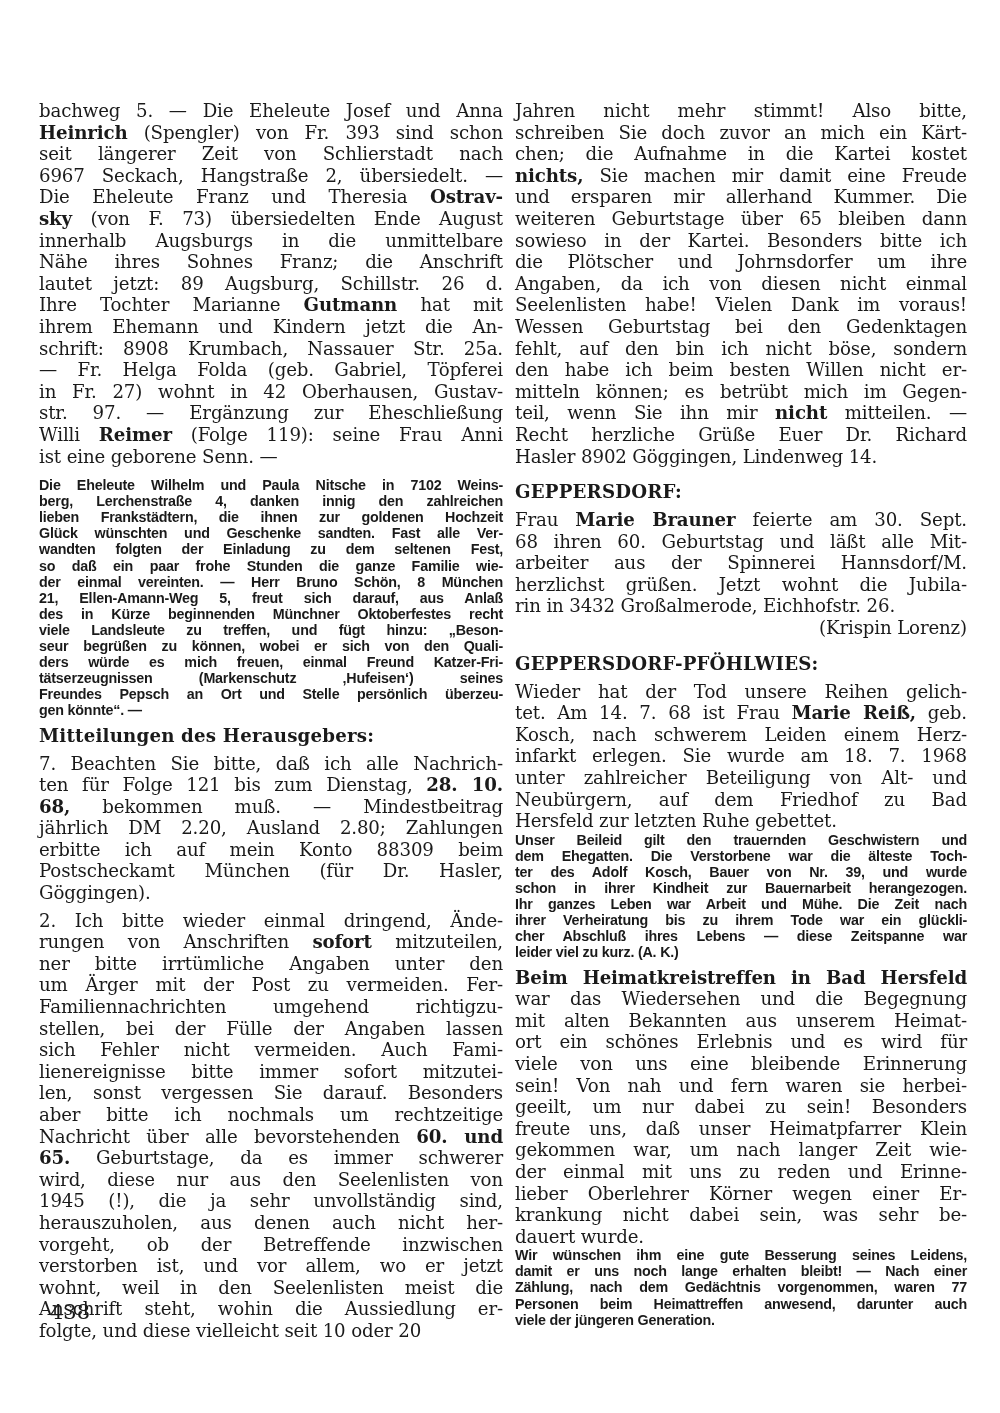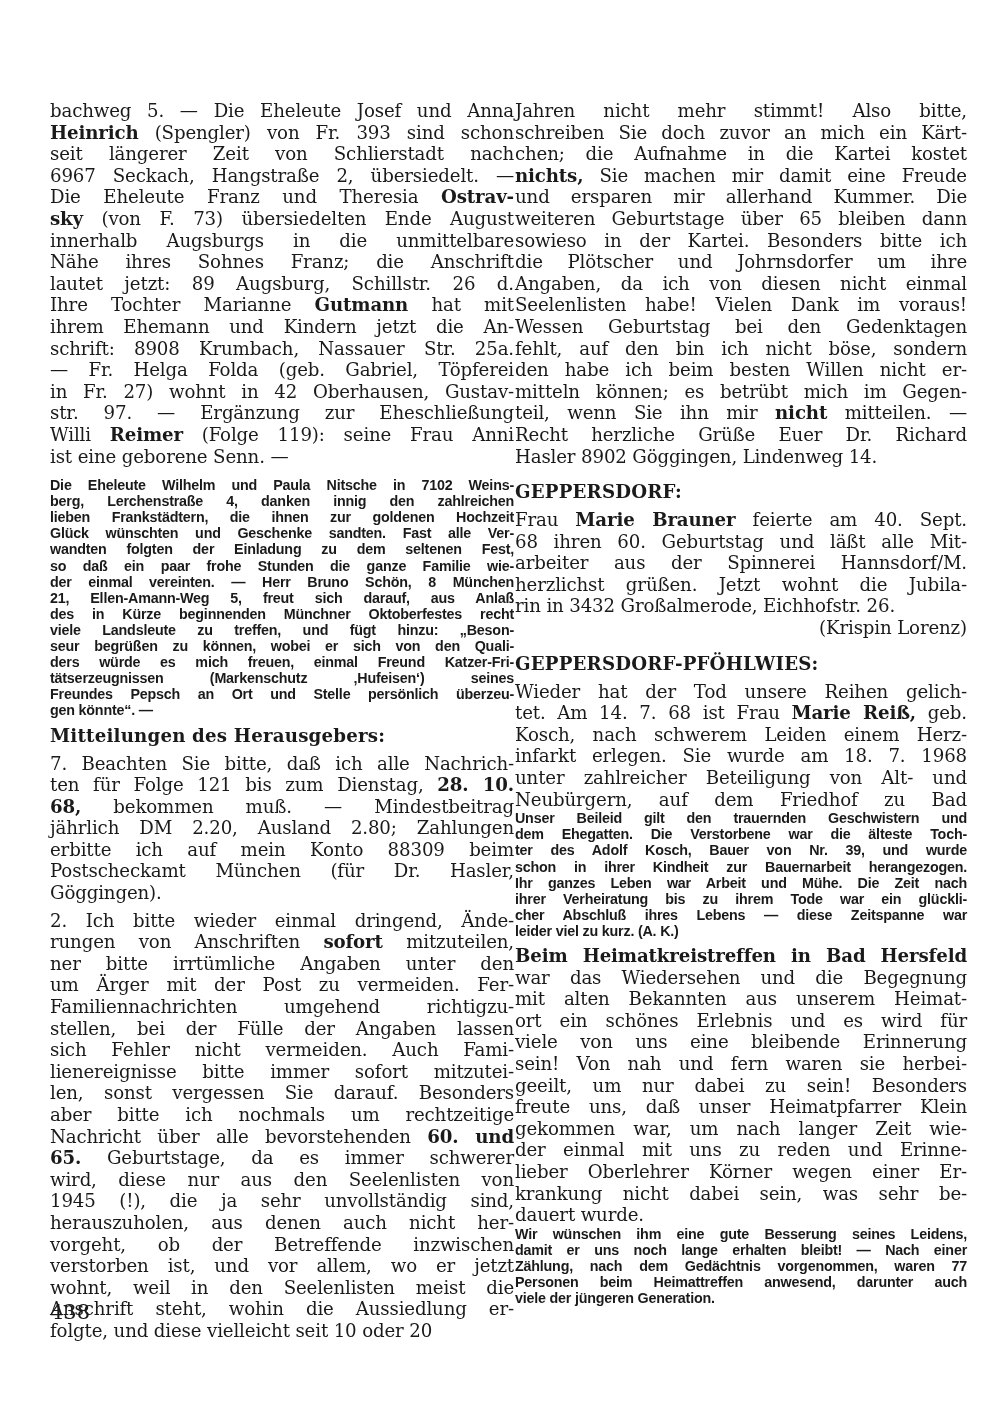--- a/index.html
+++ b/index.html
@@ -1,18 +1,18 @@
 <!DOCTYPE html>
 <html><head>
 <meta charset="utf-8">
 <style>
   html, body { margin: 0; padding: 0; background: #ffffff; }
   body { width: 1000px; height: 1413px; position: relative; overflow: hidden; color: #1a1a1a; }
   .col { position: absolute; top: 100px; width: 464px; }
-  .col-left { left: 50px; }
+  .col-left { left: 39px; }
   .col-right { left: 515px; width: 452px; }
   .para { margin: 0; text-align: justify; text-align-last: auto; }
   .line { display: block; text-align: justify; text-align-last: justify; white-space: nowrap; overflow: visible; }
   .line.last { text-align-last: left; }
   .line.right { text-align: right; text-align-last: right; }
   .serif { font-family: "DejaVu Serif", "Liberation Serif", serif; font-size: 18.2px; line-height: 21.6px; letter-spacing: -0.15px; }
   .sans { font-family: "Liberation Sans", "DejaVu Sans", sans-serif; font-size: 14.3px; line-height: 16.1px; font-weight: bold; letter-spacing: -0.2px; transform-origin: left top; }
   .sans b { font-weight: 900; }
   .serif b { font-weight: bold; }
   .heading { font-family: "DejaVu Serif", "Liberation Serif", serif; font-weight: bold; font-size: 18.2px; line-height: 22px; margin: 0; letter-spacing: 0.2px; }
@@ -115,37 +115,38 @@
       <span class="line"><span>den habe ich beim besten Willen nicht er-</span></span>
       <span class="line"><span>mitteln können; es betrübt mich im Gegen-</span></span>
       <span class="line"><span>teil, wenn Sie ihn mir </span><b>nicht</b><span> mitteilen. —</span></span>
       <span class="line"><span>Recht herzliche Grüße Euer Dr. Richard</span></span>
       <span class="line last"><span>Hasler 8902 Göggingen, Lindenweg 14.</span></span>
     </div>
     <div class="gap-l"></div>
     <h3 class="heading">GEPPERSDORF:</h3>
     <div class="gap-s"></div>
     <div class="para serif">
-      <span class="line"><span>Frau </span><b>Marie Brauner</b><span> feierte am 40. Sept.</span></span>
+      <span class="line"><span>Frau </span><b>Marie Brauner</b><span> feierte am 30. Sept.</span></span>
       <span class="line"><span>68 ihren 60. Geburtstag und läßt alle Mit-</span></span>
       <span class="line"><span>arbeiter aus der Spinnerei Hannsdorf/M.</span></span>
       <span class="line"><span>herzlichst grüßen. Jetzt wohnt die Jubila-</span></span>
       <span class="line last"><span>rin in 3432 Großalmerode, Eichhofstr. 26.</span></span>
       <span class="line right">(Krispin Lorenz)</span>
     </div>
     <div class="gap-l"></div>
     <h3 class="heading">GEPPERSDORF-PFÖHLWIES:</h3>
     <div class="gap-s"></div>
     <div class="para serif">
       <span class="line"><span>Wieder hat der Tod unsere Reihen gelich-</span></span>
       <span class="line"><span>tet. Am 14. 7. 68 ist Frau </span><b>Marie Reiß,</b><span> geb.</span></span>
       <span class="line"><span>Kosch, nach schwerem Leiden einem Herz-</span></span>
       <span class="line"><span>infarkt erlegen. Sie wurde am 18. 7. 1968</span></span>
       <span class="line"><span>unter zahlreicher Beteiligung von Alt- und</span></span>
       <span class="line"><span>Neubürgern, auf dem Friedhof zu Bad</span></span>
+      <span class="line last"><span>Hersfeld zur letzten Ruhe gebettet.</span></span>
     </div>
     <div class="para sans">
       <span class="line"><span>Unser Beileid gilt den trauernden Geschwistern und</span></span>
       <span class="line"><span>dem Ehegatten. Die Verstorbene war die älteste Toch-</span></span>
       <span class="line"><span>ter des Adolf Kosch, Bauer von Nr. 39, und wurde</span></span>
       <span class="line"><span>schon in ihrer Kindheit zur Bauernarbeit herangezogen.</span></span>
       <span class="line"><span>Ihr ganzes Leben war Arbeit und Mühe. Die Zeit nach</span></span>
       <span class="line"><span>ihrer Verheiratung bis zu ihrem Tode war ein glückli-</span></span>
       <span class="line"><span>cher Abschluß ihres Lebens — diese Zeitspanne war</span></span>
       <span class="line last"><span>leider viel zu kurz. (A. K.)</span></span>

